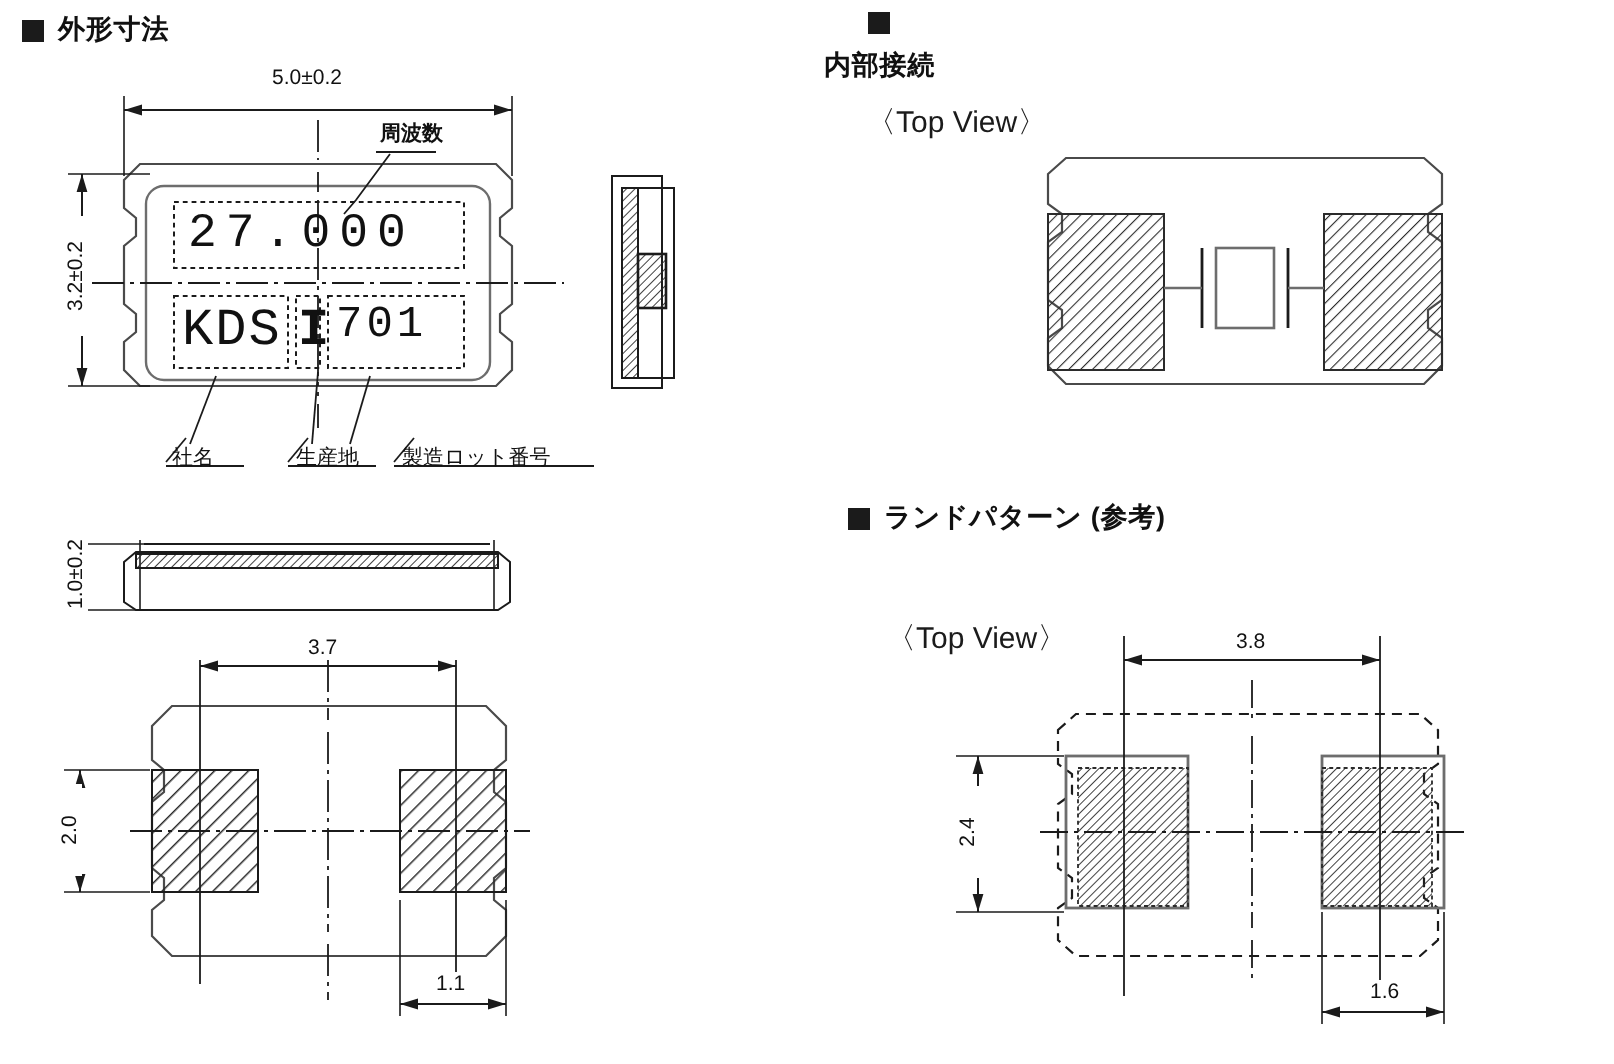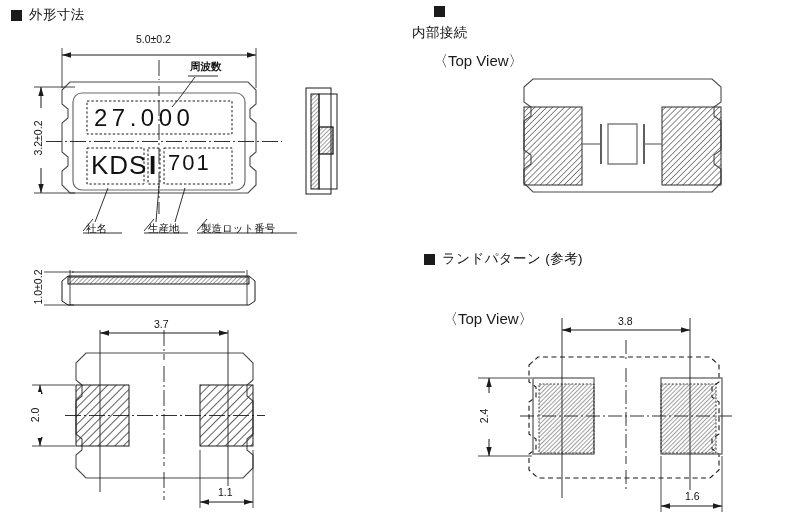--- a/index.html
+++ b/index.html
@@ -9,21 +9,21 @@
     color:#1a1a1a;
     position:relative;
     overflow:hidden;
   }
   .sheet{position:relative;width:807px;height:532px;}
 
   
   .section-head{
     position:absolute;
     display:flex;align-items:center;gap:7px;
-    font-size:13.5px;font-weight:normal;
+    font-size:13.5px;font-weight:bold;
     letter-spacing:.4px;
     white-space:nowrap;
     color:#111;
   }
   .sq{
     width:11px;height:11px;background:#1b1b1b;display:inline-block;
     flex:0 0 auto;
   }
   .viewlabel{
     position:absolute;
@@ -50,21 +50,21 @@
   .callout{
     position:absolute;
     font-size:10.5px;
     white-space:nowrap;
     color:#111;
   }
   .mark{
     position:absolute;
     white-space:nowrap;
     color:#111;
-    font-family:Liberation Sans, sans-serif;
+    font-family:Liberation Mono, monospace;
   }
 </style>
 </head>
 <body>
 
 <div class="sheet">
 
   <svg class="draw" viewBox="0 0 807 532">
     <defs>
       <pattern id="hatch" width="6" height="6" patternTransform="rotate(45)" patternUnits="userSpaceOnUse">

